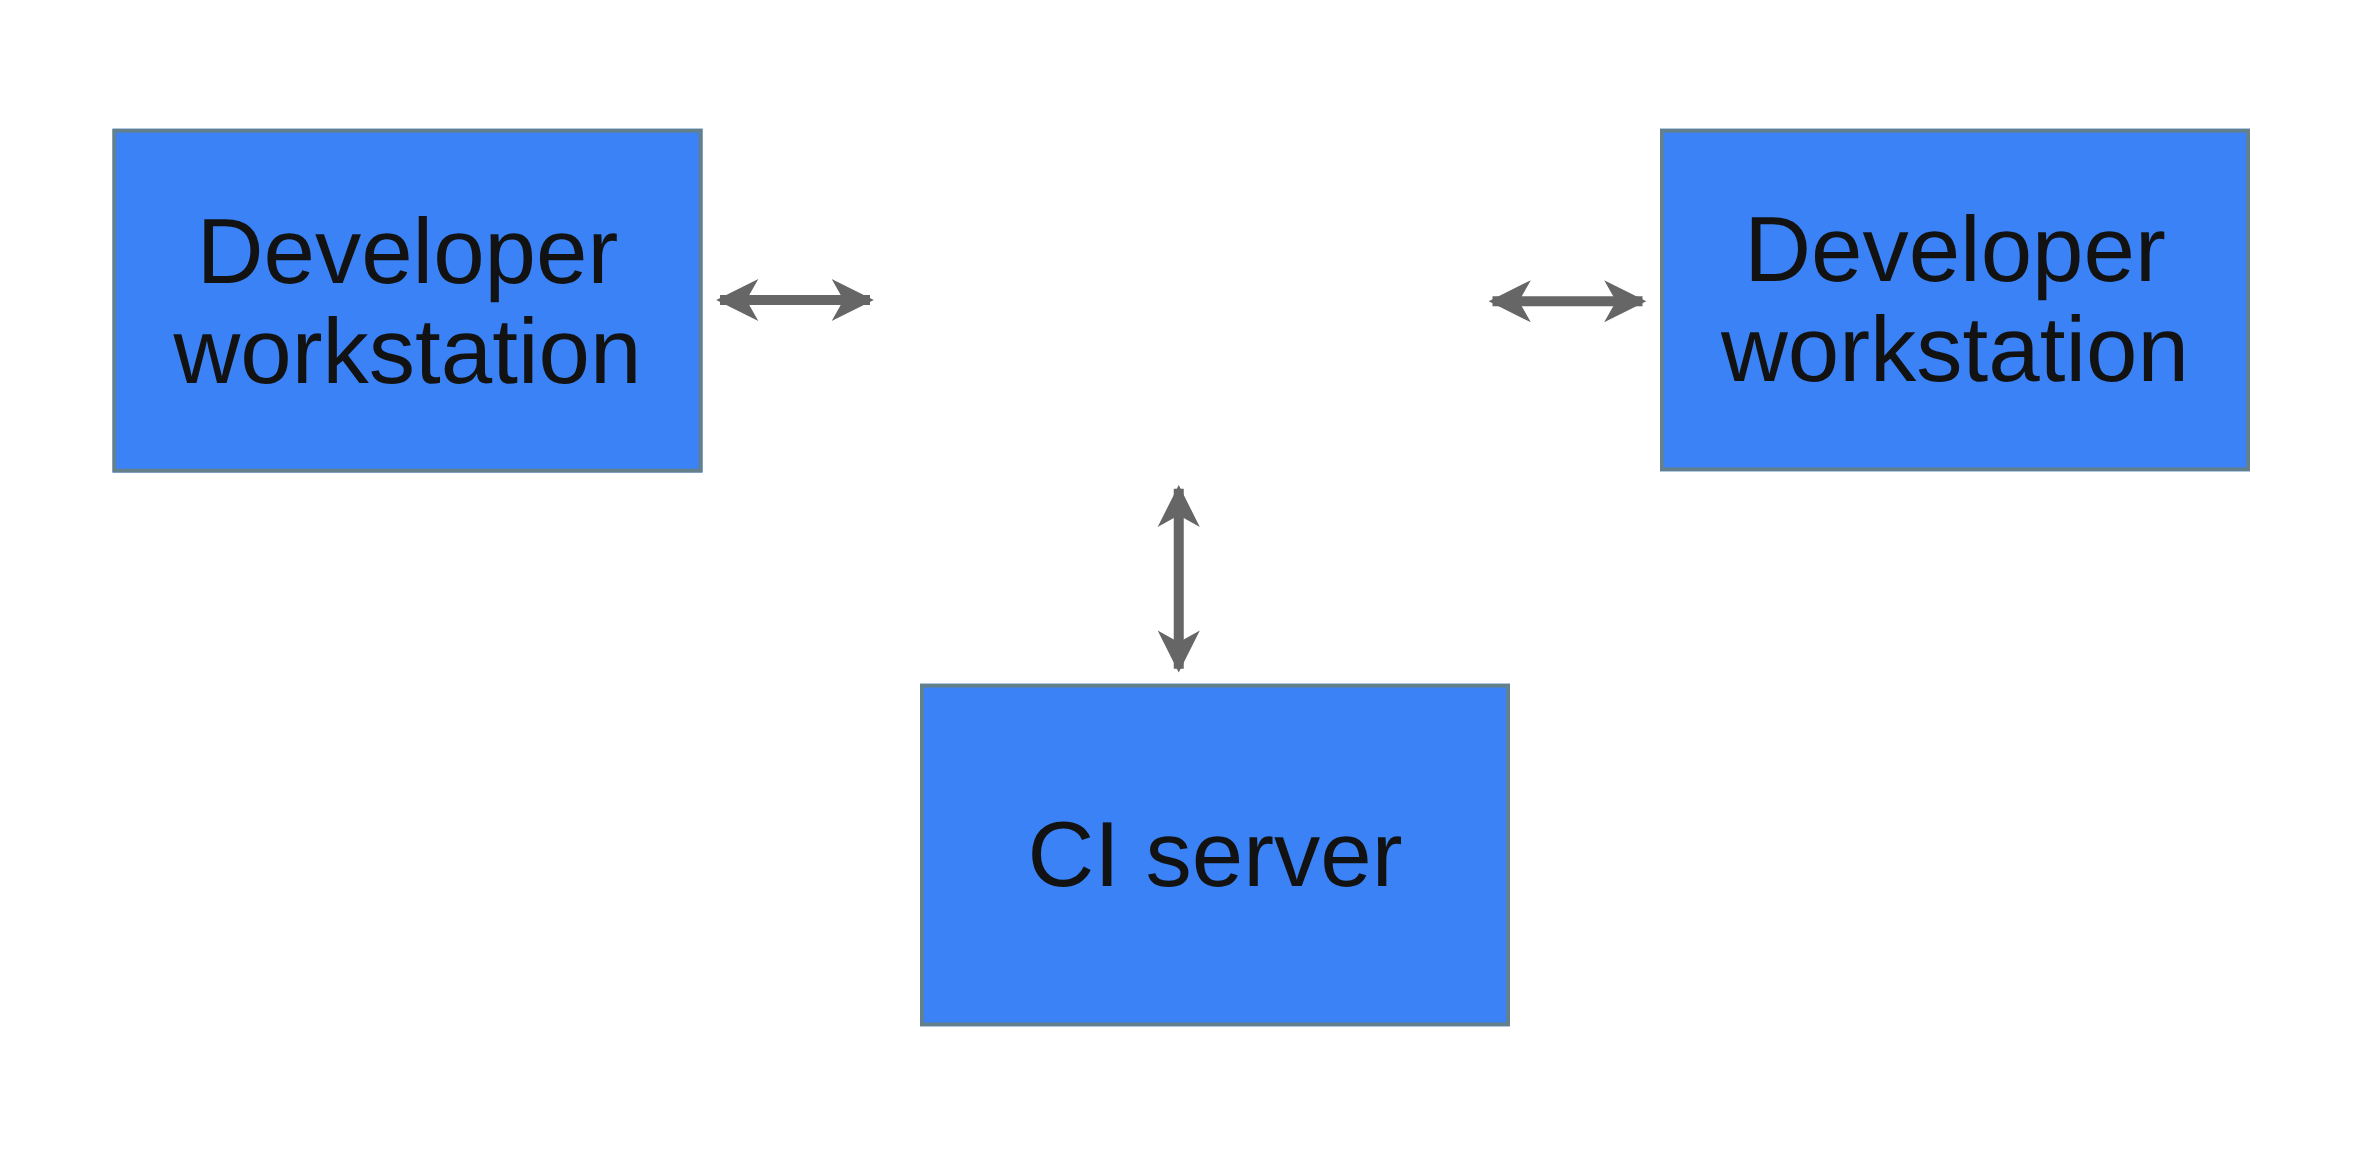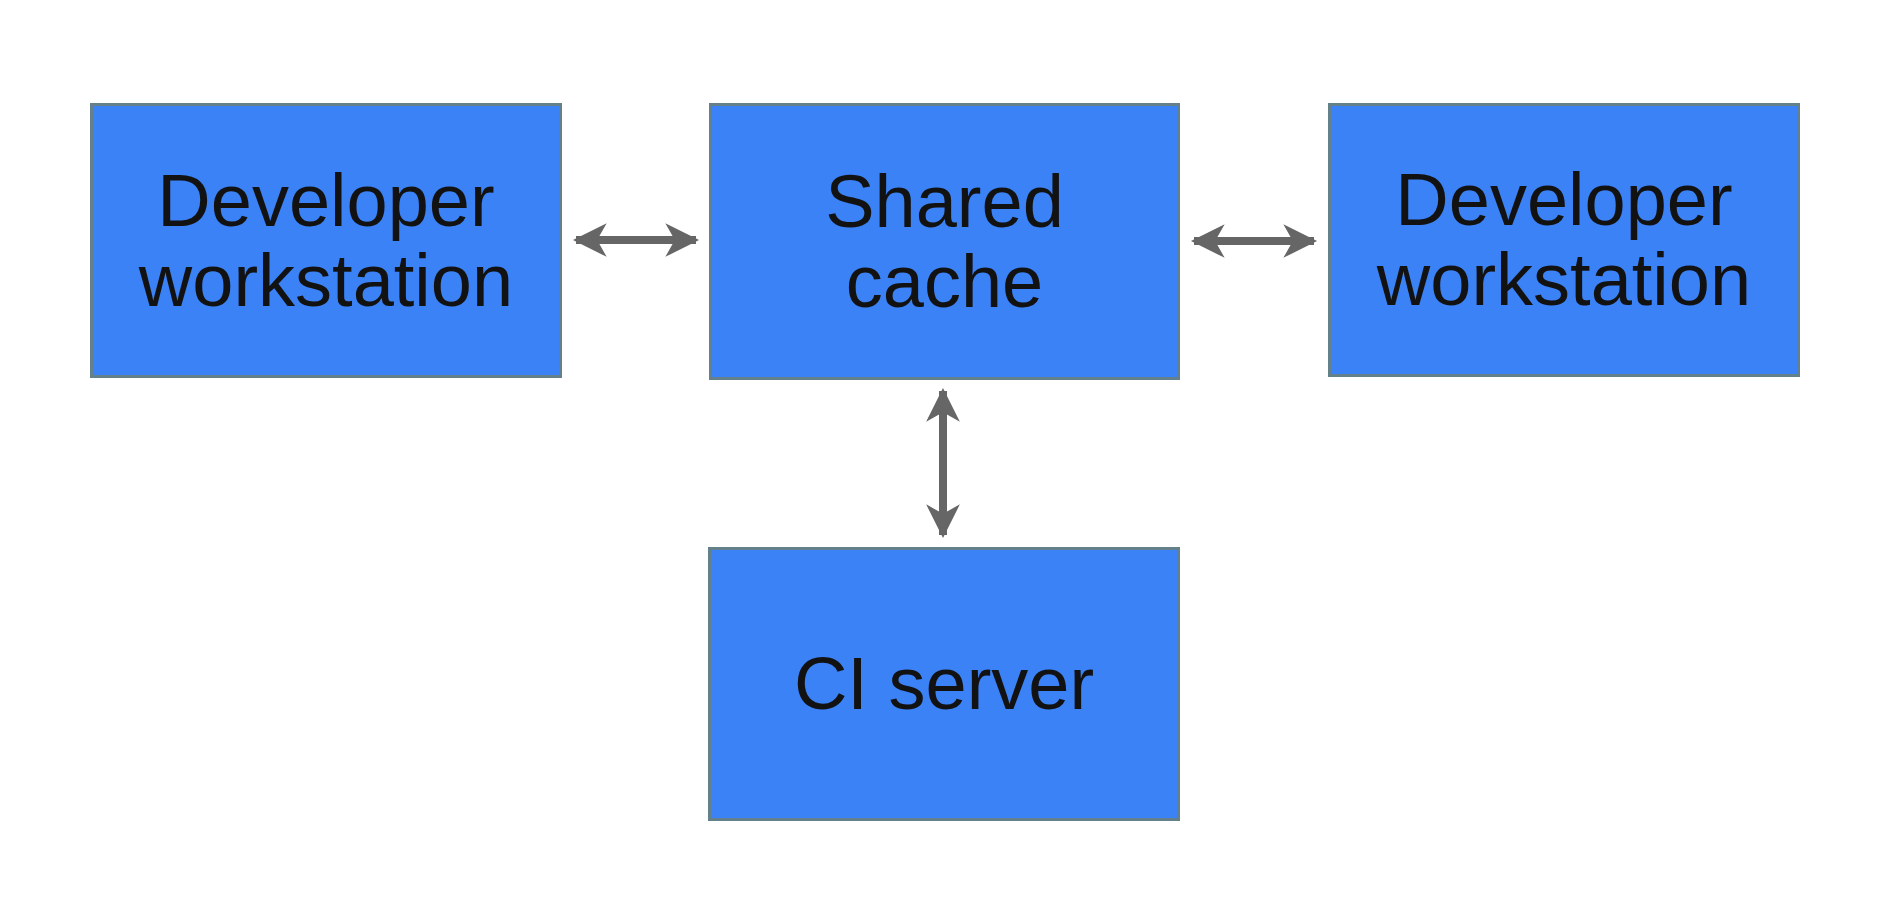--- a/index.html
+++ b/index.html
@@ -26,44 +26,40 @@
     text-align: center;
     color: #121212;
     font-size: 74px;
     line-height: 1.08;
     white-space: pre-line;
     letter-spacing: 0px;
   }
   .node-left   { left: 90px;   top: 103px; width: 472px; height: 275px; }
   .node-center { left: 709px;  top: 103px; width: 471px; height: 277px; }
   .node-right  { left: 1328px; top: 103px; width: 472px; height: 274px; }
-  .node-bottom { left: 708px;  top: 547px; width: 472px; height: 274px; text-align: center; }
+  .node-bottom { left: 736px;  top: 547px; width: 472px; height: 274px; text-align: center; }
   svg.edges {
     position: absolute;
     left: 0;
     top: 0;
     width: 1900px;
     height: 922px;
     pointer-events: none;
   }
 </style>
 </head>
 <body>
 
 <div class="canvas">
 
   <div class="node node-left">
     <span>Developer
 workstation</span>
   </div>
 
-  <div class="node node-center">
-    <span>Shared
-cache</span>
-  </div>
 
   <div class="node node-right">
     <span>Developer
 workstation</span>
   </div>
 
   <div class="node node-bottom">
     <span>CI server</span>
   </div>
 

